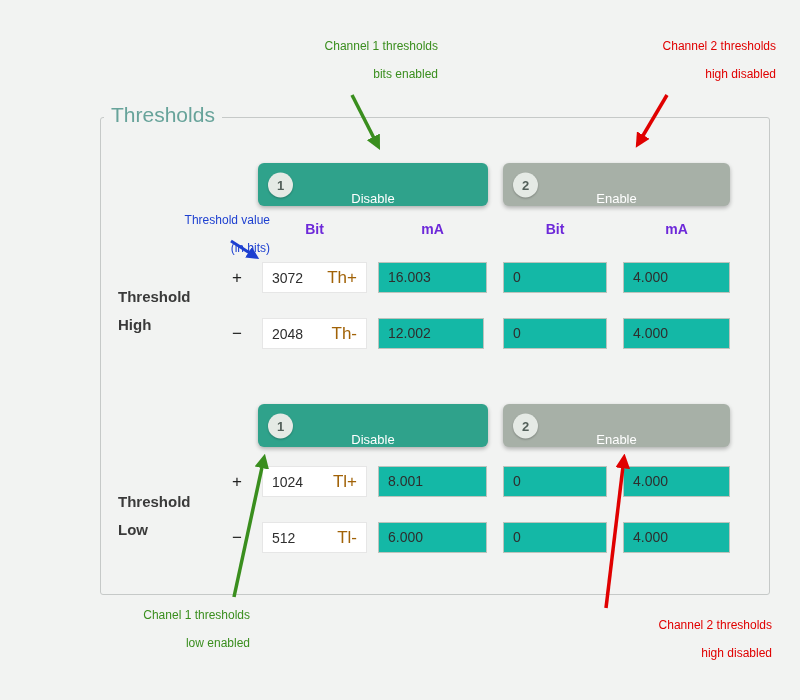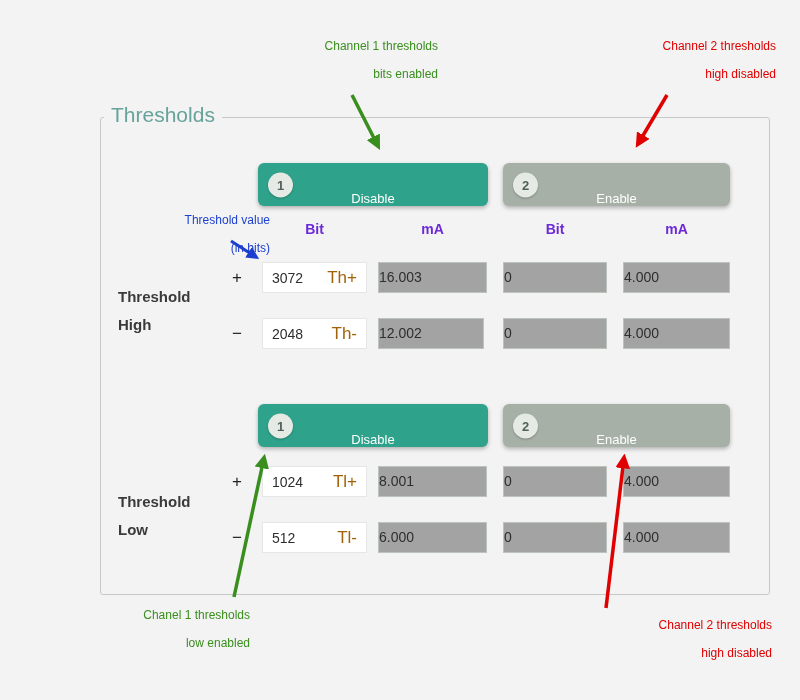--- a/index.html
+++ b/index.html
@@ -108,23 +108,24 @@
     width: 48px;
     font-family: inherit;
     font-size: 14px;
     color: #2e2e2e;
     padding: 0;
   }
   .tag { font-size: 17px; color: #a16207; text-align: center; }
   .gray-box {
     position: absolute;
     height: 31px;
-    background: #a3a3a3;
+    background: #14b8a6;
     border: 1px solid #bcc3bc;
     line-height: 29px;
+    padding-left: 9px;
     font-size: 14px;
     color: #2e2e2e;
     z-index: 2;
   }
   
   .ann {
     position: absolute;
     text-align: right;
     font-size: 12px;
     line-height: 28px;

